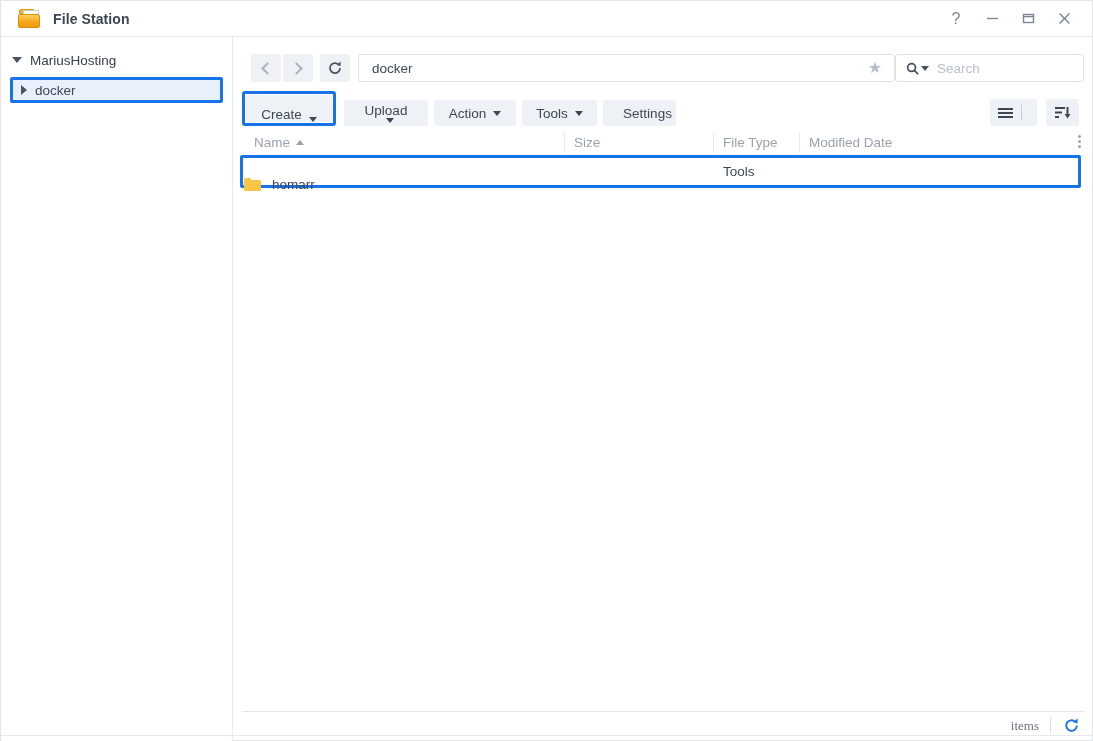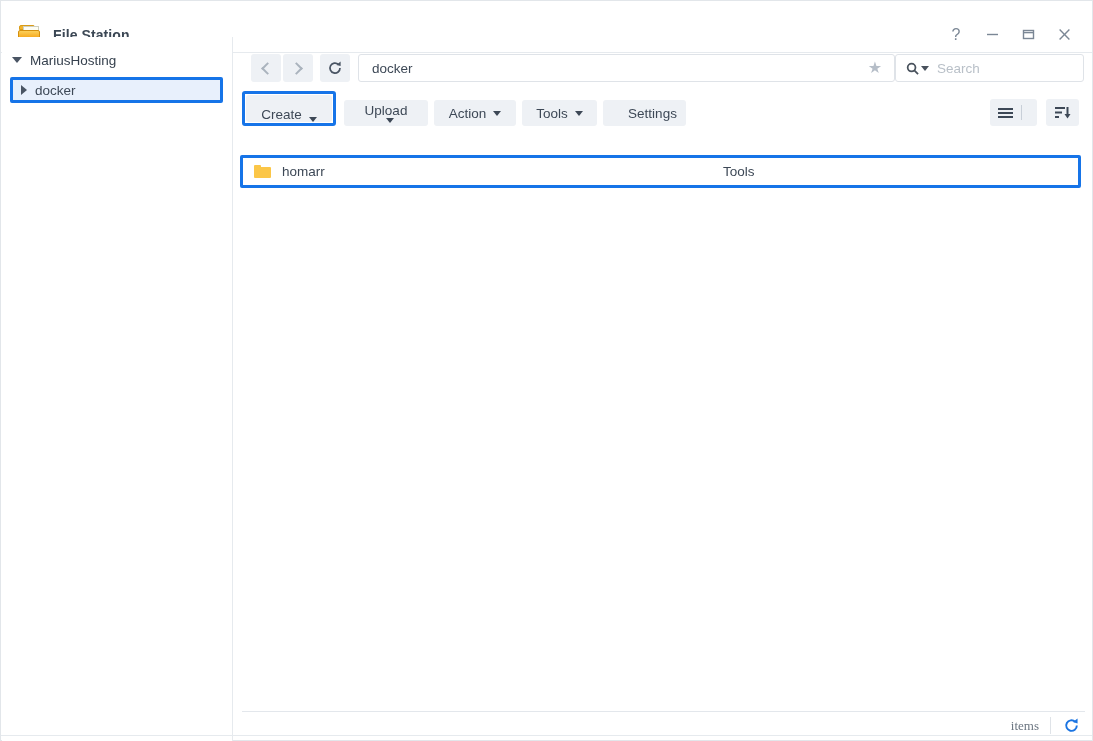--- a/index.html
+++ b/index.html
@@ -24,21 +24,21 @@
     width: 1093px;
     height: 741px;
     background: #ffffff;
     box-sizing: border-box;
     border: 1px solid #e2e6ea;
   }
 
   
   .titlebar {
     position: absolute;
-    left: 0; top: 16px;
+    left: 0; top: 0;
     width: 1091px;
     height: 35px;
     background: #ffffff;
     border-bottom: 1px solid #e6eaee;
     display: flex;
     align-items: center;
     text-align: center;
   }
   .app-icon {
     width: 24px; height: 20px;
@@ -508,21 +508,21 @@
         <span class="dd"></span>
       </div>
       <div class="tbtn" style="left:200px;width:82px;">
         <span>Action</span>
         <span class="dd"></span>
       </div>
       <div class="tbtn" style="left:288px;width:75px;">
         <span>Tools</span>
         <span class="dd"></span>
       </div>
-      <div class="tbtn" style="left:369px;width:83px;padding-left:28px;">
+      <div class="tbtn" style="left:369px;width:73px;padding-left:28px;">
         <span>Settings</span>
       </div>
 
       <div class="viewbtns">
         <div class="vbtn list">
           <span class="bars">
               <i></i>
               <i></i>
               <i></i>
             </span>
@@ -534,23 +534,40 @@
             <line x1="1" y1="3" x2="11" y2="3" stroke="#3d4856" stroke-width="2"></line>
             <line x1="1" y1="7.5" x2="8" y2="7.5" stroke="#3d4856" stroke-width="2"></line>
             <line x1="1" y1="12" x2="5" y2="12" stroke="#3d4856" stroke-width="2"></line>
             <line x1="13.5" y1="2" x2="13.5" y2="11" stroke="#3d4856" stroke-width="2"></line>
             <polygon points="10.5,9 16.5,9 13.5,13.5" fill="#3d4856"></polygon>
           </svg>
         </div>
       </div>
     </div>
 
+    <div class="colhead">
+      <div class="cell" style="left:12px;">
+        <span>Name</span>
+        <span class="sortcaret"></span>
+      </div>
+      <div class="divider" style="left:322px;"></div>
+      <div class="cell" style="left:332px;">Size</div>
+      <div class="divider" style="left:471px;"></div>
+      <div class="cell" style="left:481px;">File Type</div>
+      <div class="divider" style="left:557px;"></div>
+      <div class="cell" style="left:567px;">Modified Date</div>
+      <div class="kebab">
+          <i></i>
+          <i></i>
+          <i></i>
+        </div>
+    </div>
 
     <div class="rowsel">
-      <div class="cell" style="left:11px;">
+      <div class="cell" style="left:1px;margin-top:13px;">
         <span class="folder-ico">
             <span class="tb"></span>
             <span class="bd"></span>
           </span>
         <span style="margin-left:11px;">homarr</span>
       </div>
       <div class="cell" style="left:331px;"></div>
       <div class="cell" style="left:480px;">Tools</div>
     </div>
 

